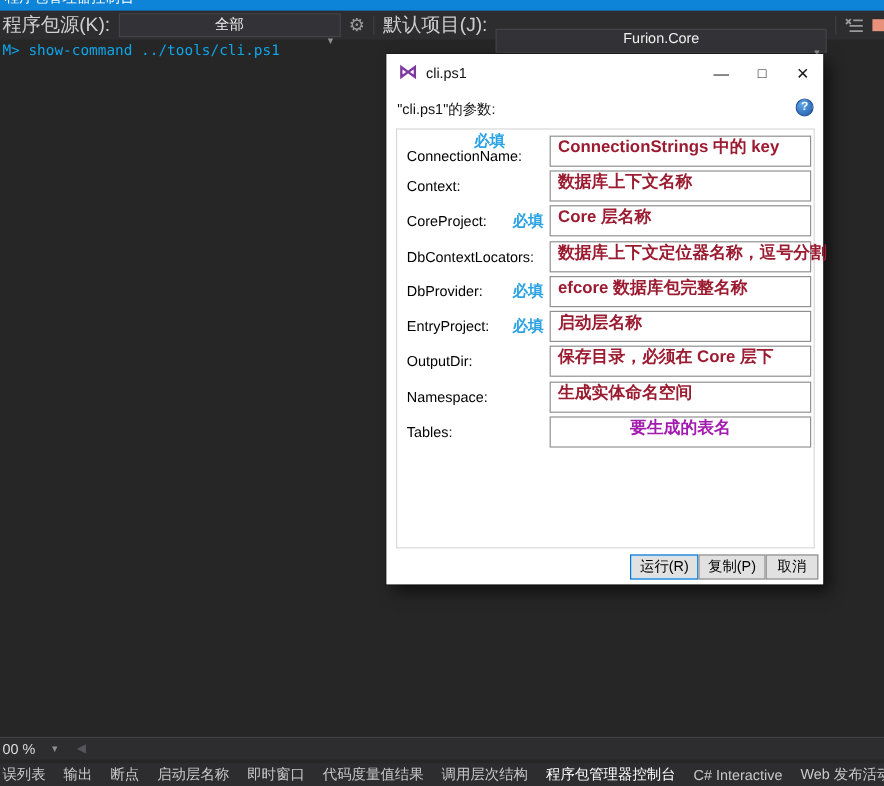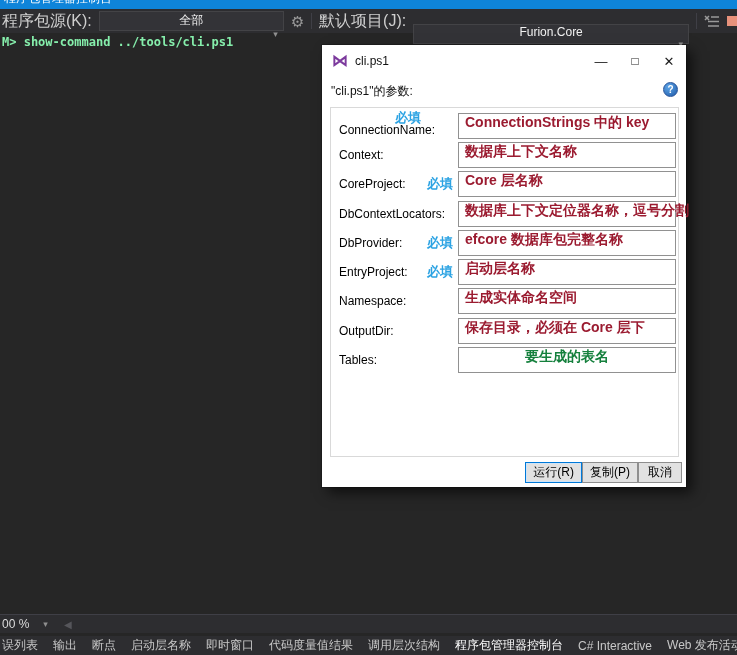--- a/index.html
+++ b/index.html
@@ -15,21 +15,21 @@
   .tb-label { color:#CFCFCF; font-size:16px; white-space:nowrap; }
   .combo { height:20px; background:#333337; border:1px solid #434346; display:flex; align-items:center; color:#F1F1F1; font-size:12px; padding:0 5px;flex-direction:column; }
   .combo .arrow { margin-left:auto; color:#8F8F8F; font-size:9px; padding-left:6px; }
   .combo.src { width:185px; }
   .combo.proj { width:276px;margin-top:25px; }
   .sep { width:1px; height:16px; background:#3F3F46; }
   .gear { color:#9A9A9A; font-size:15px; line-height:15px; }
   .stop { width:10px; height:10px; background:#E8927C; }
 
   
-  .console-line { position:absolute; top:35px; left:2px; font-family:"DejaVu Sans Mono", monospace; font-size:12px; font-weight:bold; color:#86efac; white-space:pre; }
+  .console-line { position:absolute; top:35px; left:2px; font-family:"DejaVu Sans Mono", monospace; font-size:12px; font-weight:normal; color:#0ea5e9; white-space:pre; }
 
   
   .dialog { position:absolute; left:322px; top:45px; width:364px; height:442px; background:#fff; box-shadow:6px 6px 12px rgba(0,0,0,0.6), 0 0 0 1px rgba(0,0,0,0.2); }
   .dlg-titlebar { position:absolute; top:0; left:0; right:0; height:32px; display:flex; align-items:center; padding-left:10px; }
   .vs-logo { color:#7C3A9D; font-size:16px; font-weight:bold; margin-right:7px; line-height:16px; }
   .dlg-title { font-size:12px; color:#111; }
   .win-btns { margin-left:auto; display:flex; }
   .win-btn { width:34px; height:28px; display:flex; align-items:center; justify-content:center; color:#1a1a1a; font-size:13px; }
   .win-btn.max { font-size:12px; }
   .dlg-params { position:absolute; top:38px; left:9px; font-size:12px; color:#111; }
@@ -38,21 +38,21 @@
   
   .fields-group { position:absolute; left:8px; top:62px; width:349px; height:350px; border:1px solid #D9D9D9; padding-top:3px; }
   .field-row { display:flex; align-items:center; height:29.3px; padding-left:8px; }
   .label-area { width:119px; display:flex; align-items:center; padding-right:5px; position:relative; }
   .flabel { font-size:12px; color:#000; white-space:nowrap; }
   .required { font-size:13px; font-weight:bold; color:#2CA3E3; margin-left:auto; white-space:nowrap; }
   .label-area.req-above .flabel { margin-top:9px; }
   .label-area.req-above .required { position:absolute; top:-5px; left:56px; margin:0; }
   .fake-input { width:218px; height:26px; border:1px solid #919191; background:#fff; display:flex; align-items:flex-start; }
   .watermark { font-size:14px; font-weight:bold; color:#9B1B30; white-space:nowrap; padding-left:6px; }
-  .watermark.blue { color:#15803d; }
+  .watermark.blue { color:#a21caf; }
   .watermark.center { margin:0 auto; padding:0; }
 
   
   .dialog-buttons { position:absolute; top:417px; left:0; right:4px; display:flex; justify-content:flex-end; gap:0; }
   .btn { height:21px; min-width:44px; padding:0 7px; background:#E1E1E1; border:1px solid #8E8E8E; font-size:12px; color:#000; font-family:inherit; display:flex; align-items:center; justify-content:center; }
   .btn.default { border:1px solid #0078D7; box-shadow:inset 0 0 0 1px #CFE4F7; }
 
   
   .status-row { position:absolute; left:0; right:0; top:614px; height:19px; background:#2D2D30; border-top:1px solid #3F3F46; display:flex; align-items:center; padding-left:2px; }
   .zoom-text { color:#DCDCDC; font-size:12px; }
@@ -166,35 +166,35 @@
       <span class="flabel">EntryProject:</span>
       <span class="required">必填</span>
     </div>
     <div class="fake-input">
       <span class="watermark">启动层名称</span>
     </div>
   </div>
 
   <div class="field-row">
     <div class="label-area">
+      <span class="flabel">OutputDir:</span>
+
+    </div>
+    <div class="fake-input">
+      <span class="watermark">保存目录，必须在 Core 层下</span>
+    </div>
+  </div>
+
+  <div class="field-row">
+    <div class="label-area">
       <span class="flabel">Namespace:</span>
 
     </div>
     <div class="fake-input">
       <span class="watermark">生成实体命名空间</span>
-    </div>
-  </div>
-
-  <div class="field-row">
-    <div class="label-area">
-      <span class="flabel">OutputDir:</span>
-
-    </div>
-    <div class="fake-input">
-      <span class="watermark">保存目录，必须在 Core 层下</span>
     </div>
   </div>
 
 
   <div class="field-row">
     <div class="label-area">
       <span class="flabel">Tables:</span>
 
     </div>
     <div class="fake-input">

